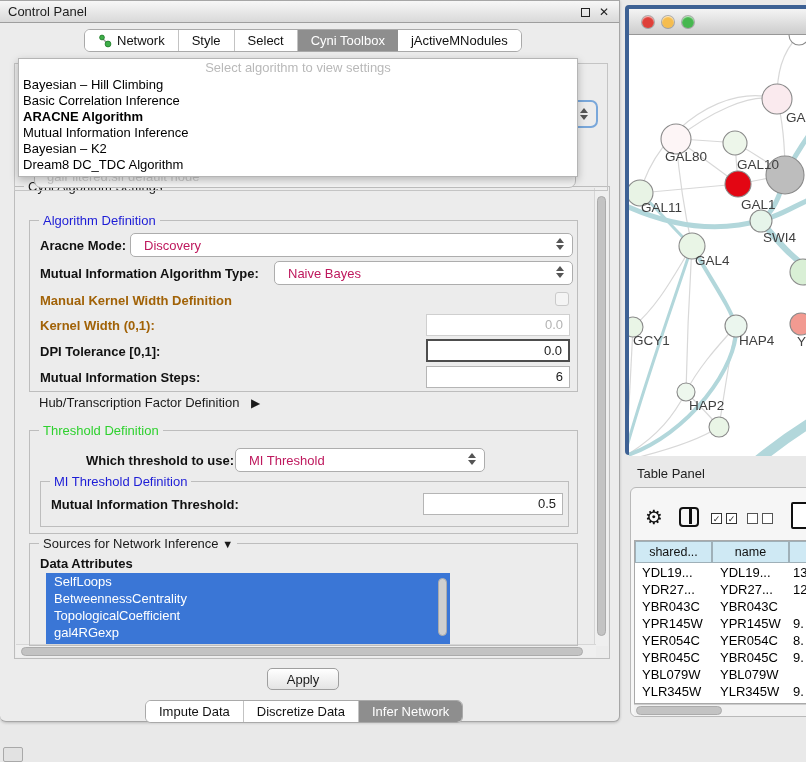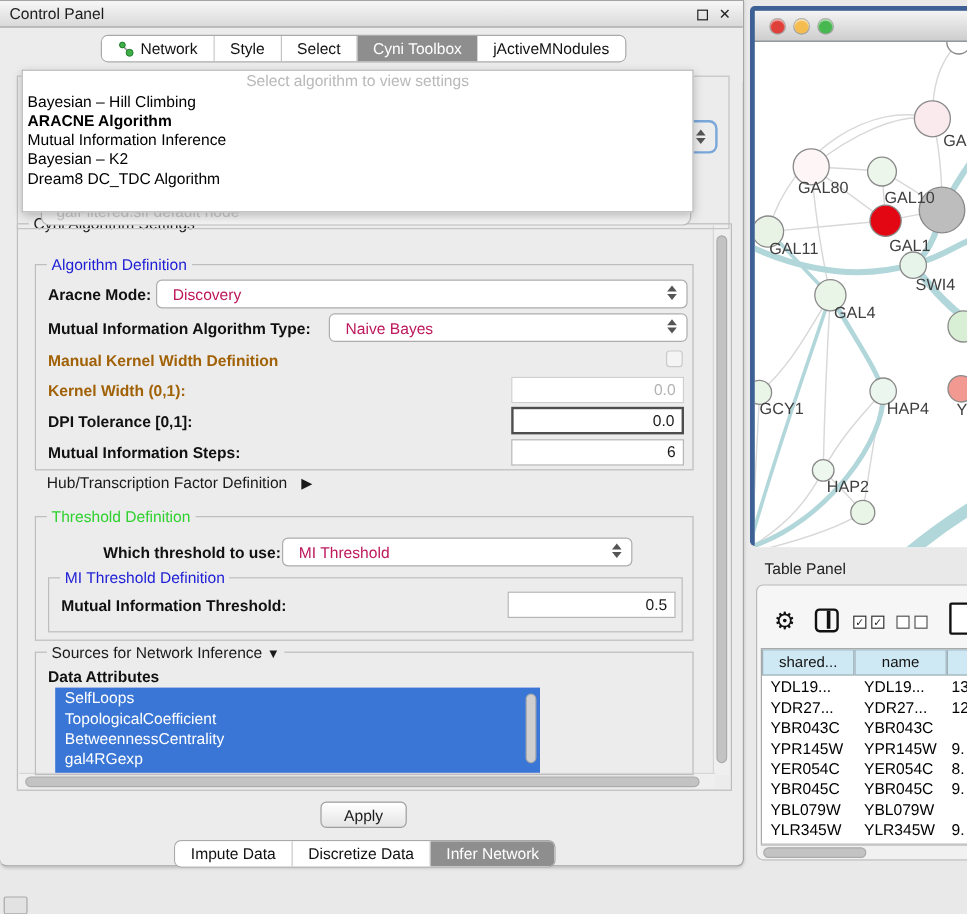--- a/index.html
+++ b/index.html
@@ -119,20 +119,21 @@
         <i class="dn"></i>
       </span>
   </div>
   <div class="abs bg-combo">
     <span>galFiltered.sif default node</span>
   </div>
 
   <div class="abs dd">
     <div class="dd-prompt">Select algorithm to view settings</div>
     <div class="dd-item">Bayesian – Hill Climbing</div>
+    <div class="dd-item">Basic Correlation Inference</div>
     <div class="dd-item hl">ARACNE Algorithm</div>
     <div class="dd-item">Mutual Information Inference</div>
     <div class="dd-item">Bayesian – K2</div>
     <div class="dd-item">Dream8 DC_TDC Algorithm</div>
   </div>
 
   <div class="abs grp" style="left:14px; top:185px; width:596px; height:473px;">
     <span class="grp-title">Cyni Algorithm Settings</span>
 
     <div class="abs sb-track-v" style="right:1px; top:1px; width:14px; height:458px;">
@@ -179,21 +180,21 @@
 
     <div class="abs" style="left:24px; top:208px;">
       <span style="font-size:13px;">Hub/Transcription Factor Definition</span>
       <span style="font-size:12px; margin-left:8px;">▶</span>
     </div>
 
     <div class="abs grp" style="left:14px; top:243px; width:549px; height:104px;">
       <span class="grp-title t-green">Threshold Definition</span>
 
       <span class="abs lbl" style="left:56px; top:22px;">Which threshold to use:</span>
-      <div class="combo" style="left:205px; top:17px; width:292px;">
+      <div class="combo" style="left:205px; top:17px; width:250px;">
         <span>MI Threshold</span>
         <span class="arrows">
             <i class="up"></i>
             <i class="dn"></i>
           </span>
       </div>
 
       <div class="abs grp" style="left:10px; top:50px; width:529px; height:46px;">
         <span class="grp-title t-blue">MI Threshold Definition</span>
         <span class="abs lbl" style="left:10px; top:15px;">Mutual Information Threshold:</span>
@@ -202,22 +203,22 @@
     </div>
 
     <div class="abs grp" style="left:14px; top:356px; width:549px; height:103px;">
       <span class="grp-title">
         <span>Sources for Network Inference</span>
         <span style="font-size:11px;">▼</span>
       </span>
       <span class="abs lbl" style="left:10px; top:12px;">Data Attributes</span>
       <div class="abs" style="left:16px; top:29px; width:404px; height:71px; background:#3a76d6; overflow:hidden;">
         <div class="attr-item">SelfLoops</div>
+        <div class="attr-item">BetweennessCentrality</div>
         <div class="attr-item">TopologicalCoefficient</div>
-        <div class="attr-item">BetweennessCentrality</div>
         <div class="attr-item">gal4RGexp</div>
         <div class="abs sb-thumb" style="right:3px; top:5px; width:9px; height:58px; background:#cfcfcf;"></div>
       </div>
     </div>
   </div>
 
   <div class="btn" style="left:267px; top:667px; width:72px; height:22px; line-height:21px;">Apply</div>
 
   <div class="abs seg-strip" style="left:145px; top:699px;">
     <div class="seg">

